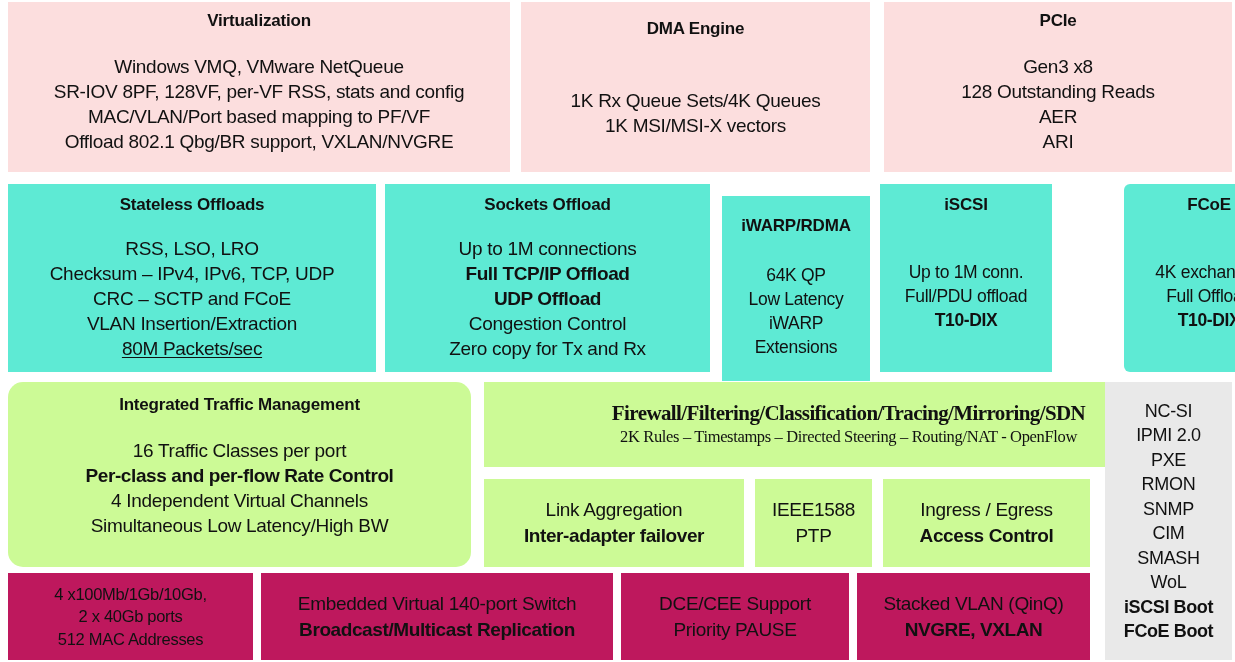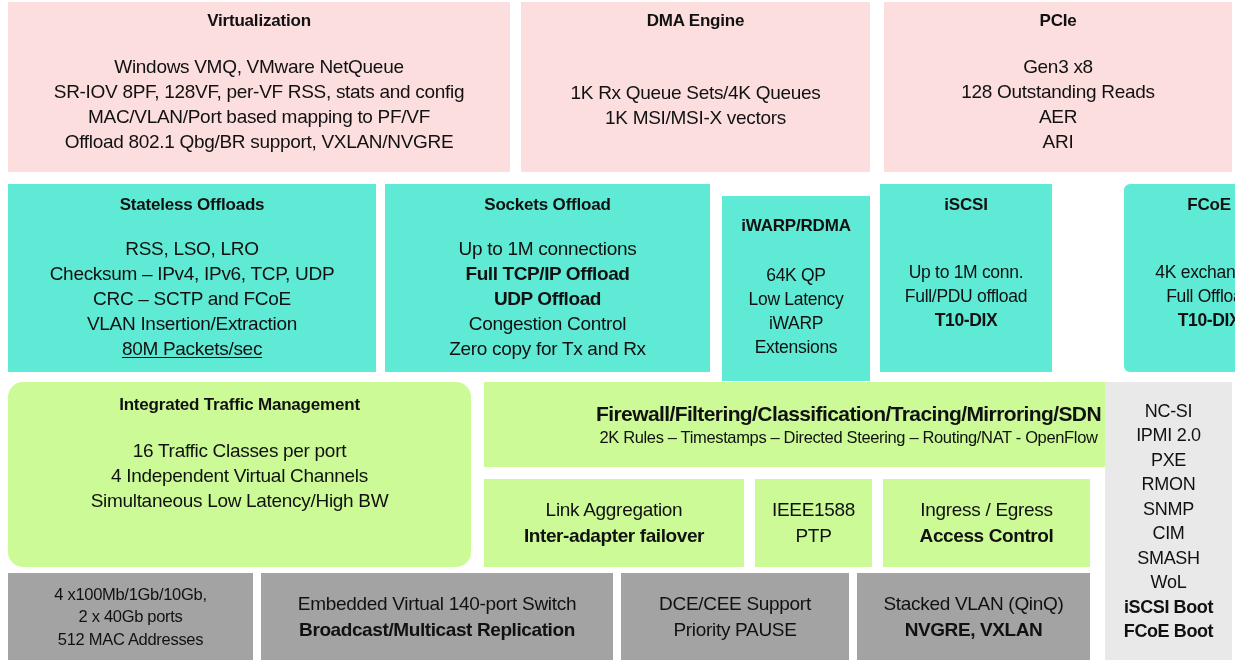--- a/index.html
+++ b/index.html
@@ -17,21 +17,21 @@
     flex-direction:column;
     align-items:center;
     justify-content:flex-start;
     text-align:center;
     overflow:hidden;
   }
   .box.mid{justify-content:center;}
   .pink{background:#fcdede;}
   .yellow{background:#5eead4;}
   .green{background:#ccfa96;}
-  .purple{background:#a3a3a3;}
+  .purple{background:#be185d;}
   .gray{background:#e9e9e9;}
 
   .title{
     font-weight:bold;
     font-size:17px;
     line-height:22px;
     letter-spacing:-0.2px;
     margin:0;
   }
   .title.sm{font-size:17px;}
@@ -59,21 +59,21 @@
   <div class="box pink" style="left:8px;top:2px;width:502px;height:170px;padding-top:8px;">
     <div class="title">Virtualization</div>
     <ul class="lines" style="margin-top:22px;">
       <li>Windows VMQ, VMware NetQueue</li>
       <li>SR-IOV 8PF, 128VF, per-VF RSS, stats and config</li>
       <li>MAC/VLAN/Port based mapping to PF/VF</li>
       <li>Offload 802.1 Qbg/BR support, VXLAN/NVGRE</li>
     </ul>
   </div>
 
-  <div class="box pink" style="left:521px;top:2px;width:349px;height:170px;padding-top:8px;">
+  <div class="box pink" style="left:521px;top:2px;width:349px;height:170px;padding-top:16px;">
     <div class="title">DMA Engine</div>
     <ul class="lines" style="margin-top:48px;">
       <li>1K Rx Queue Sets/4K Queues</li>
       <li>1K MSI/MSI-X vectors</li>
     </ul>
   </div>
 
   <div class="box pink" style="left:884px;top:2px;width:348px;height:170px;padding-top:8px;">
     <div class="title">PCIe</div>
     <ul class="lines" style="margin-top:22px;">
@@ -131,26 +131,27 @@
       <li>4K exchanges</li>
       <li>Full Offload</li>
       <li class="b">T10-DIX</li>
     </ul>
   </div>
 
   <div class="box green" style="left:8px;top:382px;width:463px;height:185px;padding-top:12px;border-radius:15px;">
     <div class="title">Integrated Traffic Management</div>
     <ul class="lines" style="margin-top:22px;">
       <li>16 Traffic Classes per port</li>
+      <li class="b">Per-class and per-flow Rate Control</li>
       <li>4 Independent Virtual Channels</li>
       <li>Simultaneous Low Latency/High BW</li>
     </ul>
   </div>
 
-  <div class="box green mid" style="left:484px;top:382px;width:729px;height:85px;">
+  <div class="box green mid" style="left:484px;top:382px;width:729px;height:85px;font-family:Liberation Serif, serif;">
     <div class="wide-title">Firewall/Filtering/Classification/Tracing/Mirroring/SDN</div>
     <div class="sub">2K Rules – Timestamps – Directed Steering – Routing/NAT - OpenFlow</div>
   </div>
 
   <div class="box green mid" style="left:484px;top:479px;width:260px;height:88px;">
     <ul class="lines t">
       <li>Link Aggregation</li>
       <li class="b">Inter-adapter failover</li>
     </ul>
   </div>

